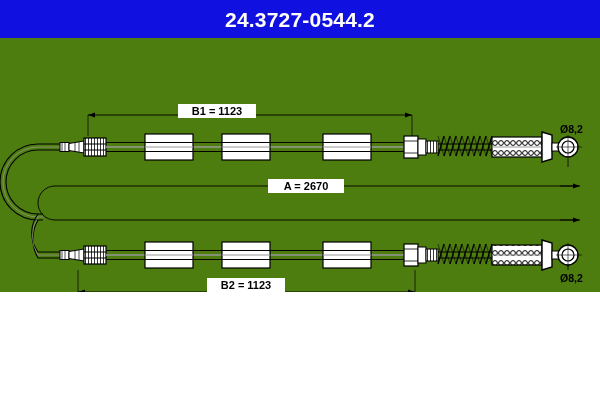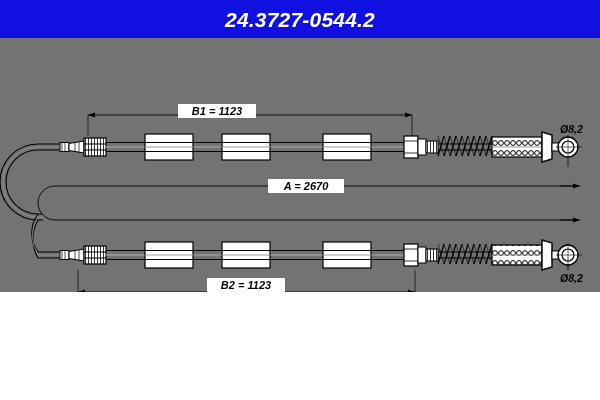--- a/index.html
+++ b/index.html
@@ -7,23 +7,22 @@
     padding: 0;
     background: #ffffff;
   }
   body {
     font-family: "Liberation Sans", sans-serif;
   }
   #page {
     position: relative;
     width: 600px;
     height: 292px;
-    background: #737373;
+    background: #4d7c0f;
     overflow: hidden;
-    font-style: italic;
   }
   #header-bar {
     position: absolute;
     left: 0;
     top: 0;
     width: 600px;
     height: 38px;
     background: #1010e0;
     display: flex;
     align-items: center;

